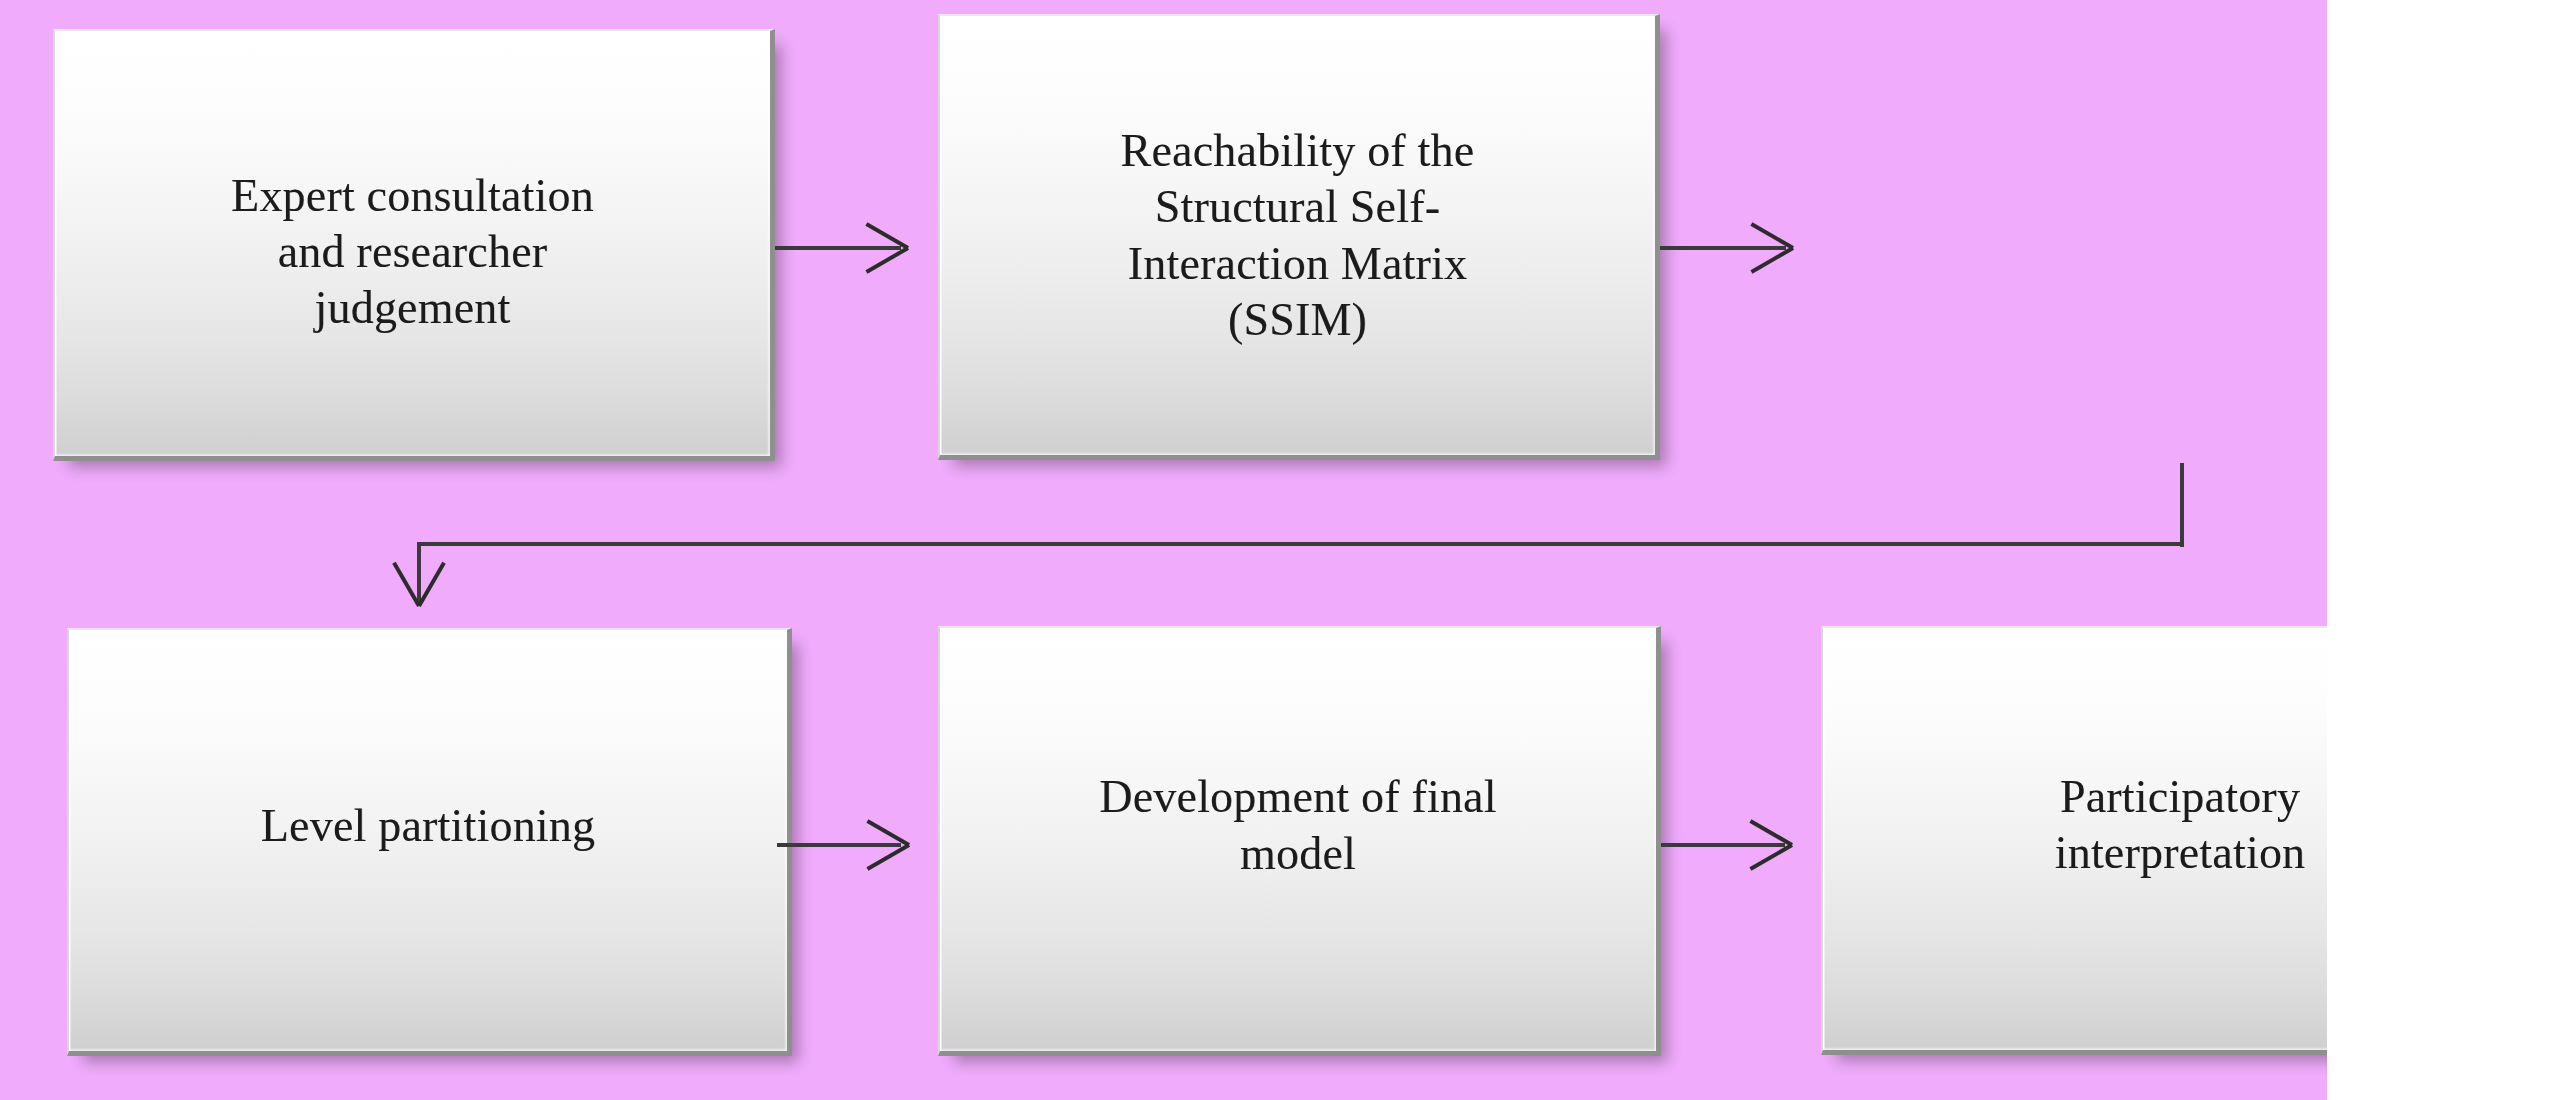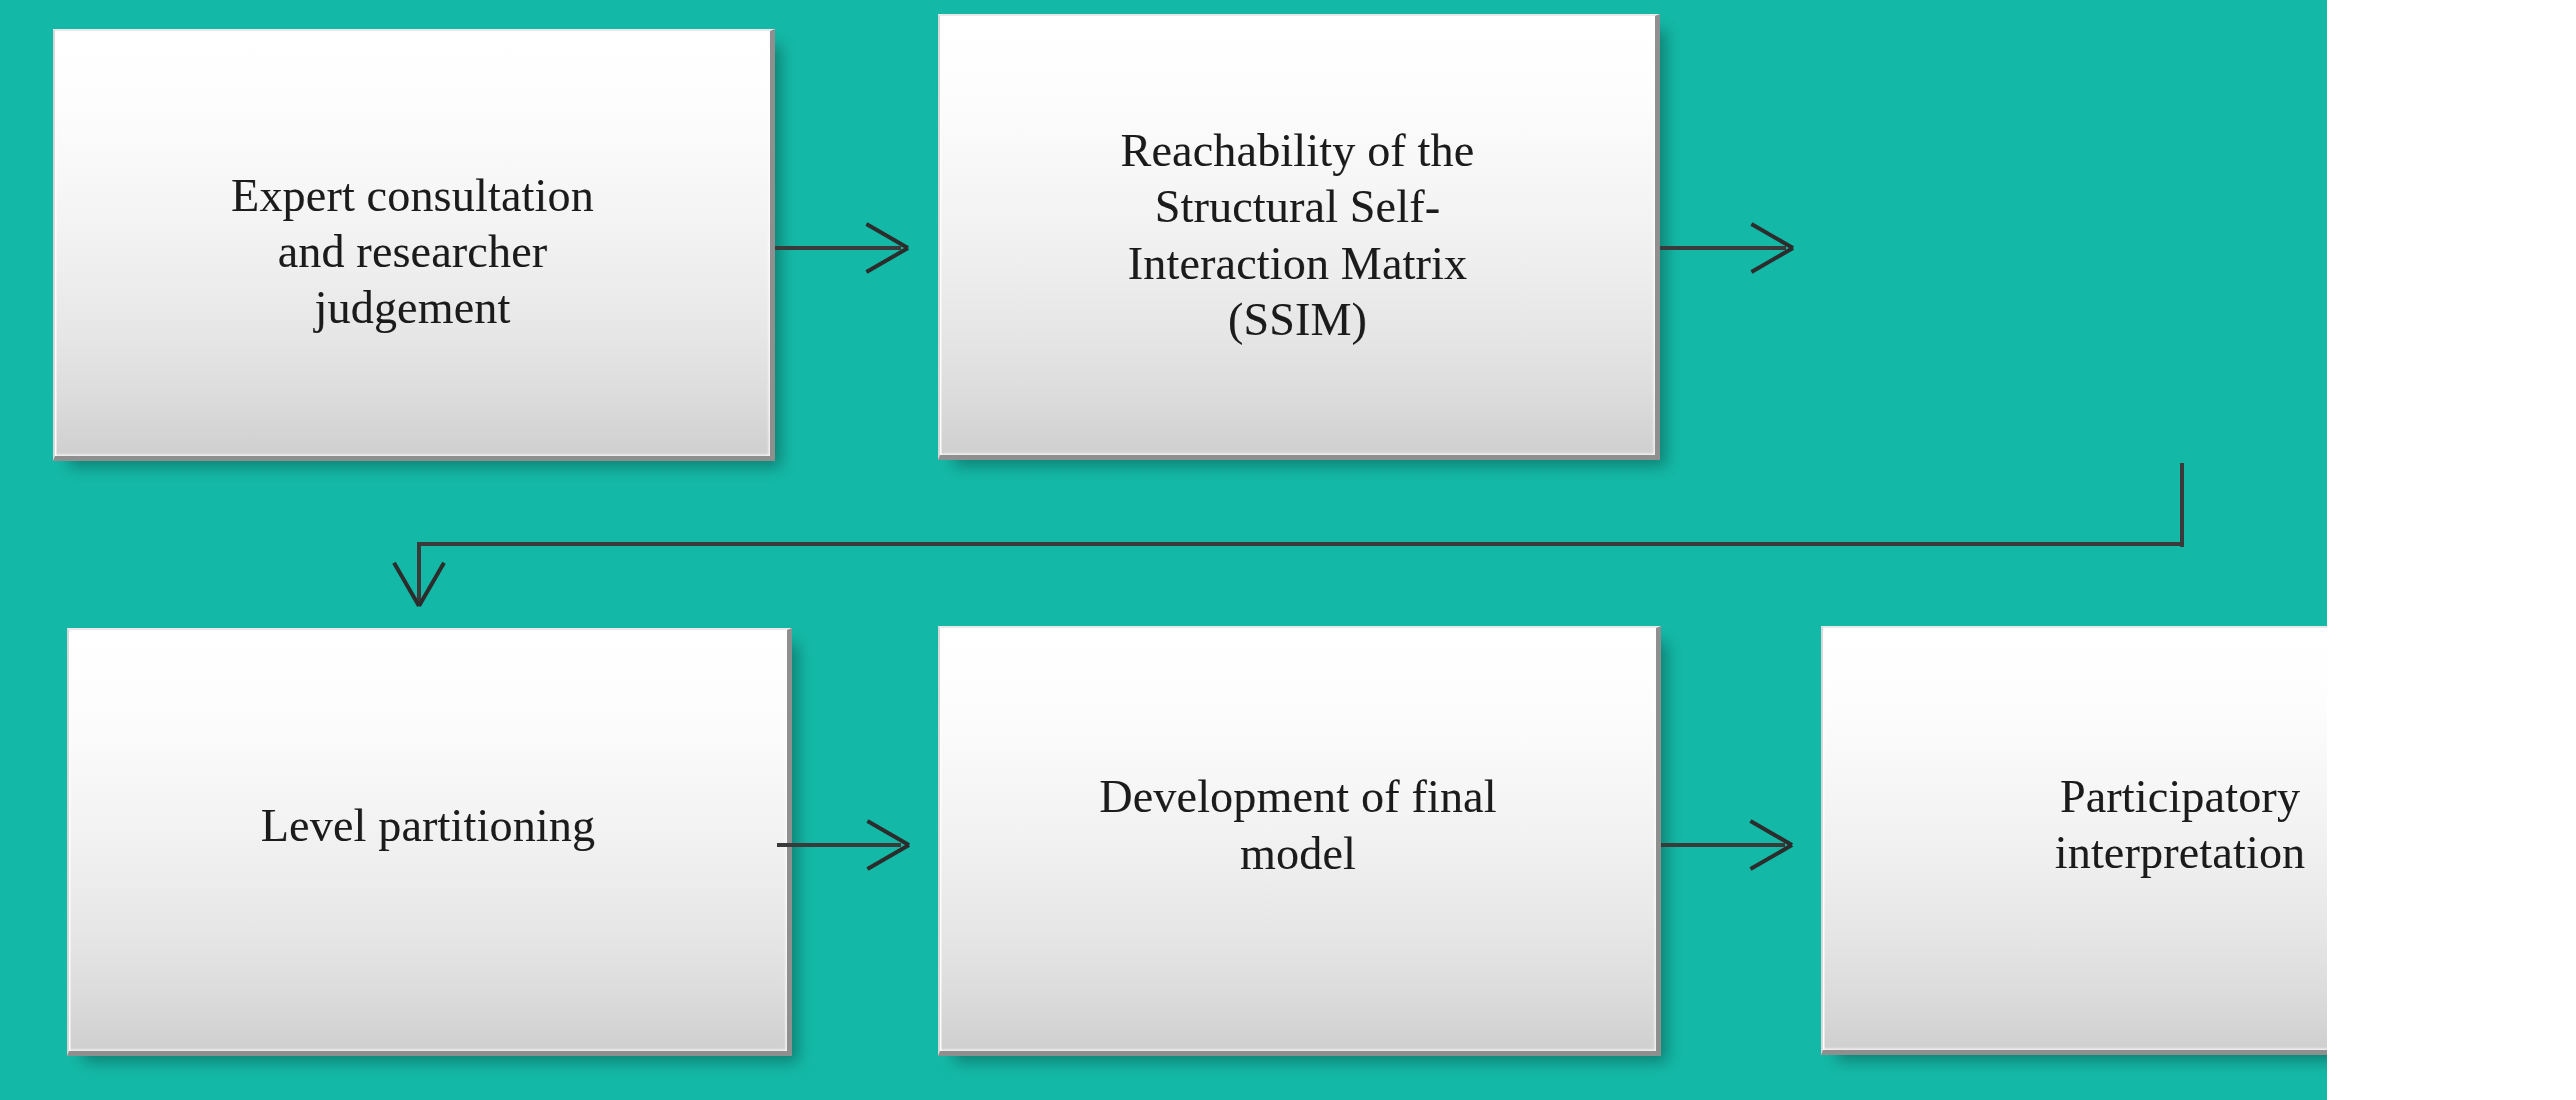--- a/index.html
+++ b/index.html
@@ -4,21 +4,21 @@
 <style>
   html, body {
     margin: 0;
     padding: 0;
     background: #ffffff;
   }
   #stage {
     position: relative;
     width: 2327px;
     height: 1100px;
-    background: #14b8a6;
+    background: #f0abfc;
     overflow: hidden;
     font-family: "Liberation Serif", "DejaVu Serif", serif;
   }
 
   
   .pbox {
     position: absolute;
     box-sizing: border-box;
     background: linear-gradient(to bottom,
         #ffffff 0%,

